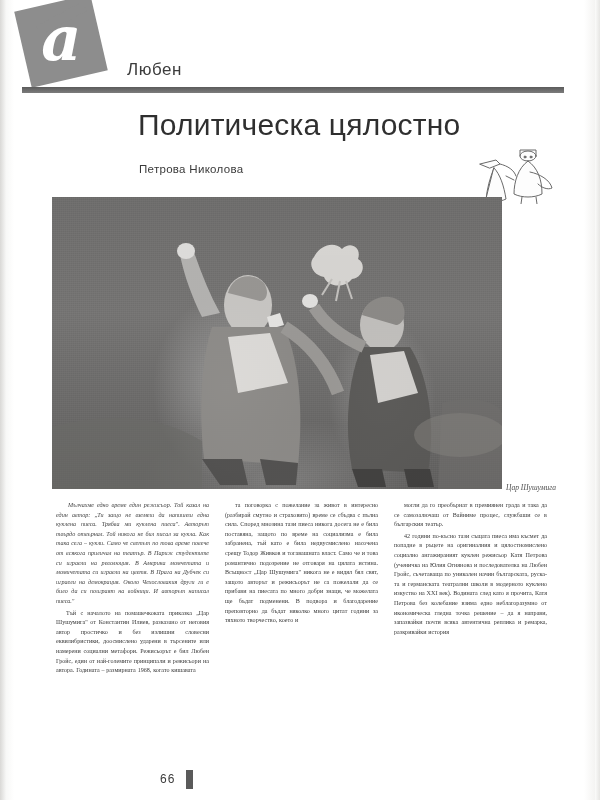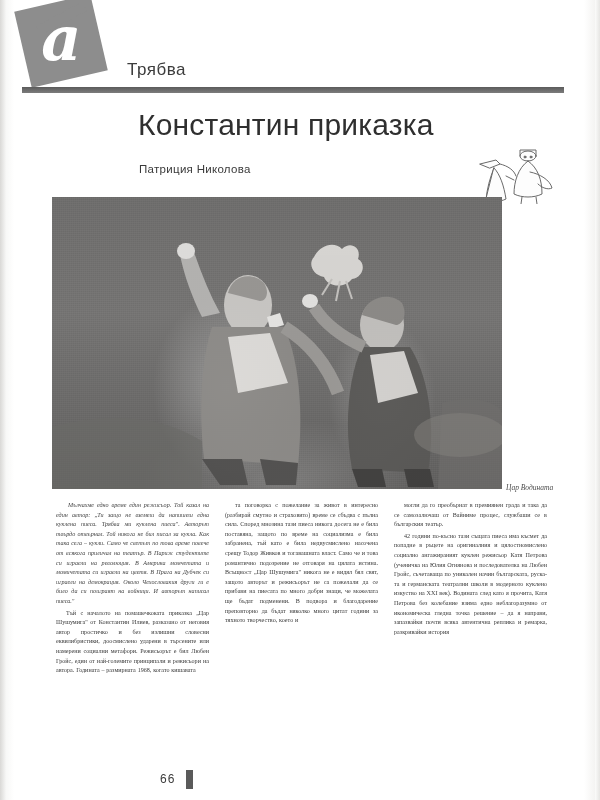--- a/index.html
+++ b/index.html
@@ -123,26 +123,26 @@
 
 <div id="page">
 
   <div class="scan-left-edge"></div>
   <div class="scan-right-edge"></div>
 
   <div class="logo-tile">
     <span class="logo-a">a</span>
   </div>
 
-  <div class="section-head">Трябва</div>
+  <div class="section-head">Любен</div>
 
   <div class="rule-top"></div>
 
-  <div class="article-title">Константин приказка</div>
-  <div class="article-author">Патриция Николова</div>
+  <div class="article-title">Политическа цялостно</div>
+  <div class="article-author">Петрова Николова</div>
 
   <svg class="doodle" viewBox="0 0 100 62">
     <g fill="none" stroke="#6a6a6a" stroke-width="1" stroke-linecap="round">
       <path d="M10 22 L26 18 L30 22 L20 26 Z" fill="#fdfdfd"></path>
       <path d="M30 22 C 38 24, 44 28, 46 34"></path>
       <path d="M24 26 C 20 36, 17 46, 16 58"></path>
       <path d="M16 58 C 22 60, 30 60, 36 57 C 34 44, 30 32, 24 26 Z" fill="#fdfdfd"></path>
       <path d="M20 58 L19 62 M27 58 L27 62"></path>
       <ellipse cx="58" cy="14" rx="8" ry="5" fill="#fdfdfd"></ellipse>
       <path d="M50 14 L50 8 L66 8 L66 14"></path>
@@ -184,21 +184,21 @@
         <path d="M300 272 L306 290 L334 290 L330 272 Z" fill="#3f3e3d"></path>
         <path d="M352 272 L356 290 L382 290 L378 272 Z" fill="#3f3e3d"></path>
       </g>
 
       <path d="M0 230 C 60 214, 110 220, 150 244 L 150 292 L 0 292 Z" fill="#6b6a68" opacity=".6"></path>
       <path d="M390 206 C 420 198, 445 204, 450 216 L 450 292 L 386 292 Z" fill="#6f6e6c" opacity=".6"></path>
       <ellipse cx="408" cy="238" rx="46" ry="22" fill="#83817e" opacity=".5"></ellipse>
     </svg>
   </div>
 
-  <div class="photo-caption">Цар Водината</div>
+  <div class="photo-caption">Цар Шушумига</div>
 
   <div class="cols">
     <div class="col">
       <p class="italic lead">Мълчахме едно време един режисьор. Той казал на един автор: „Ти защо не вземеш да напишеш една куклена пиеса. Трябва ми куклена пиеса". Авторът твърдо отвърнал. Той никога не бил писал за кукла. Как така сега – кукли. Само че светът по това време повече от всякога приличал на театър. В Париж студентите си играели на революция. В Америка момчетата и момичетата си играели на цветя. В Прага на Дубчек си играели на демокрация. Около Чехословакия други ги е било да си поиграят на войници. И авторът написал пиеса."</p>
       <p>Тъй с началото на помашечко­ката приказка „Цар Шушумига" от Константин Илиев, разказано от неговия автор простичко и без излишни словесни еквилибристики, доосмислено ударени в търсените или намерени социални метафори. Режисьорът е бил Любен Гройс, един от най-големите принципали и режисьори на автора. Годината – размирната 1968, когато кишавата</p>
     </div>
     <div class="col">
       <p>та поговорка с пожелание за жи­вот в интересно (разбирай смут­но и страховито) време се сбъдва с пълна сила. Според мнозина тази пиеса никога досега не е била пос­тавяна, защото по време на социа­лизма е била забранена, тъй като е била недвусмислено насочена срещу Тодор Живков и тогавашната власт. Само че и това романтич­но подозрение не отговаря на ця­лата истина. Всъщност „Цар Шушуми­га" никога не е видял бял свят, за­щото авторът и режисьорът не са пожелали да се прибави на пиесата по много добри знаци, че може­лата ще бъдат подменени. В под­вора и благодарение преповторно да бъдат няколко много цитат години за тяхното творчество, което и</p>
     </div>
     <div class="col">

